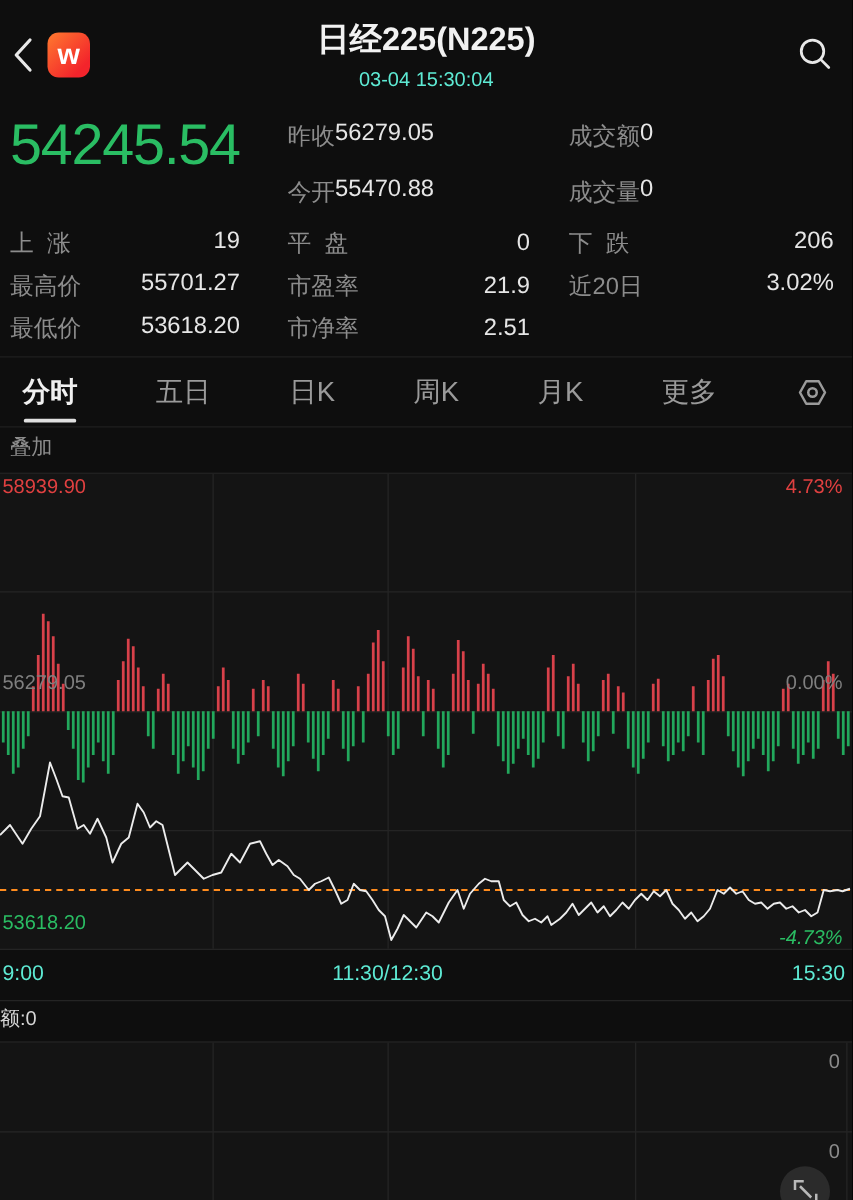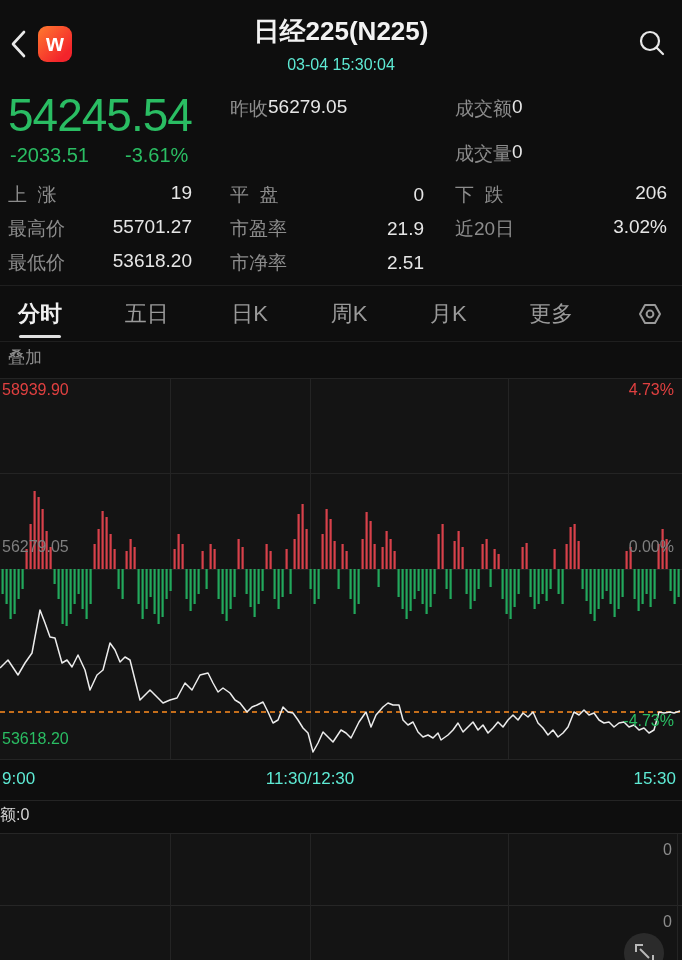--- a/index.html
+++ b/index.html
@@ -52,21 +52,21 @@
   .tab-settings{width:28px;height:28px;cursor:pointer;}
   
   .overlay-row{position:absolute;top:346px;left:8px;font-size:17px;color:#8c8c8c;}
   
   .chart-wrap{position:absolute;top:378px;left:0;width:682px;height:382px;background:#141414;}
   .chart-wrap svg{display:block;}
   .axis-label{position:absolute;font-size:16px;}
   .red{color:#e04040;} .grey{color:#7f7f7f;} .grn{color:#2abd63;}
   .al-tl{left:2px;top:3px;} .al-tr{right:8px;top:3px;}
   .al-ml{left:2px;top:160px;} .al-mr{right:8px;top:160px;}
-  .al-bl{left:2px;top:352px;} .al-br{right:8px;top:334px;}
+  .al-bl{left:2px;top:352px;} .al-br{right:8px;top:364px;font-style:italic;}
   
   .xaxis{position:absolute;top:760px;left:0;width:682px;height:40px;font-size:17px;color:#5eead4;border-bottom:1px solid #242424;}
   .xl-left{position:absolute;left:2px;top:9px;}
   .xl-mid{position:absolute;left:310px;top:9px;transform:translateX(-50%);}
   .xl-right{position:absolute;right:6px;top:9px;}
   
   .sub-label{position:absolute;top:805px;left:0px;font-size:16px;color:#d6d6d6;}
   .sub-wrap{position:absolute;top:833px;left:0;width:682px;height:127px;background:#141414;}
   .sub-zero{position:absolute;right:10px;font-size:16px;color:#8c8c8c;}
   .sz1{top:8px;} .sz2{top:80px;}
@@ -92,31 +92,31 @@
     <div class="search-btn">
       <svg width="32" height="32" viewBox="0 0 32 32">
           <circle cx="14" cy="13" r="9" fill="none" stroke="#e8e8e8" stroke-width="2.2"></circle>
           <line x1="20.5" y1="19.5" x2="27" y2="26" stroke="#e8e8e8" stroke-width="2.2" stroke-linecap="round"></line>
         </svg>
     </div>
   </div>
 
   <div class="quote">
     <div class="last-price">54245.54</div>
-    <div class="chg-row">
-      <span>-2033.51</span>
-      <span>-3.61%</span>
-    </div>
     <div class="qfield qf-a qr1">
       <span class="lbl">昨收</span>
       <span class="val">56279.05</span>
     </div>
     <div class="qfield qf-b qr1">
       <span class="lbl">成交额</span>
       <span class="val">0</span>
+    </div>
+    <div class="qfield qf-a qr2">
+      <span class="lbl">今开</span>
+      <span class="val">55470.88</span>
     </div>
     <div class="qfield qf-b qr2">
       <span class="lbl">成交量</span>
       <span class="val">0</span>
     </div>
   </div>
 
   <div class="stats">
     <div class="srow sr1">
       <div class="scell sc1">

